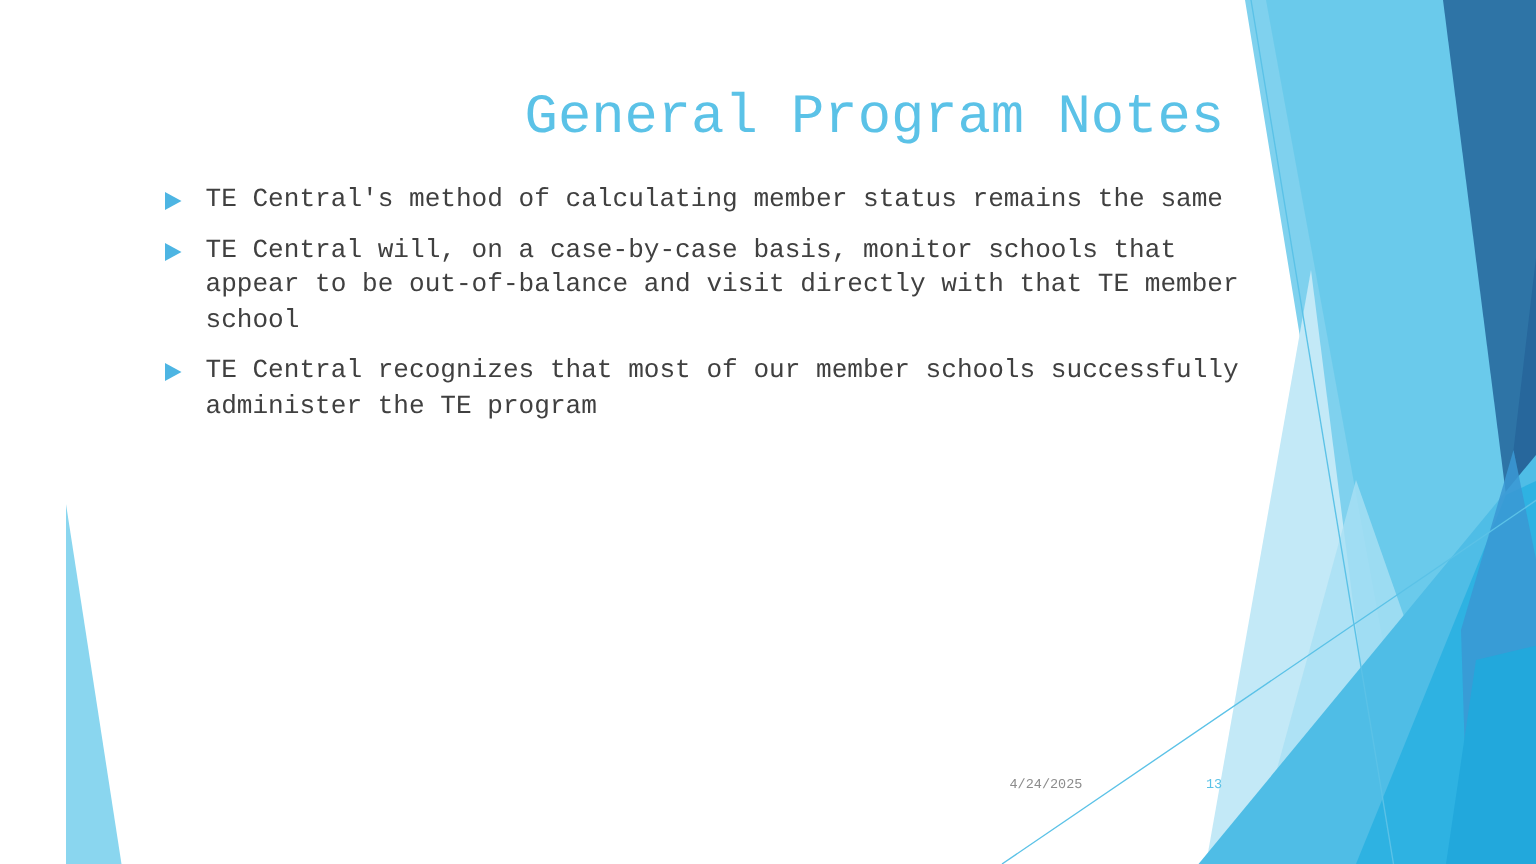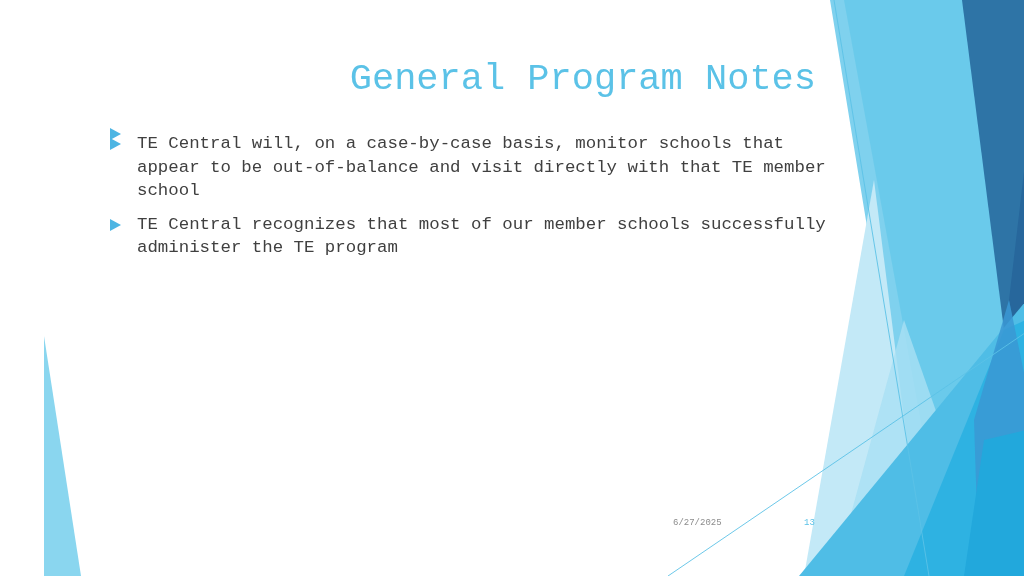--- a/index.html
+++ b/index.html
@@ -105,27 +105,28 @@
 
     <line x1="790" y1="0" x2="885" y2="576" stroke="#5bc2e7" stroke-width="0.9"></line>
     <line x1="624" y1="576" x2="1000" y2="320" stroke="#5bc2e7" stroke-width="0.9"></line>
   </svg>
 
   <h1 class="title">General Program Notes</h1>
 
   <ul class="bullets">
     <li class="bullet">
       <span class="bullet-arrow"></span>
+      <span>TE Central's method of calculating member status remains the same</span>
     </li>
     <li class="bullet">
       <span class="bullet-arrow"></span>
       <span>TE Central will, on a case-by-case basis, monitor schools that appear to be out-of-balance and visit directly with that TE member school</span>
     </li>
     <li class="bullet">
       <span class="bullet-arrow"></span>
       <span>TE Central recognizes that most of our member schools successfully administer the TE program</span>
     </li>
   </ul>
 
-  <div class="footer-date">6/27/2025</div>
+  <div class="footer-date">4/24/2025</div>
   <div class="footer-page">13</div>
 
 </div>
 
 </body></html>

